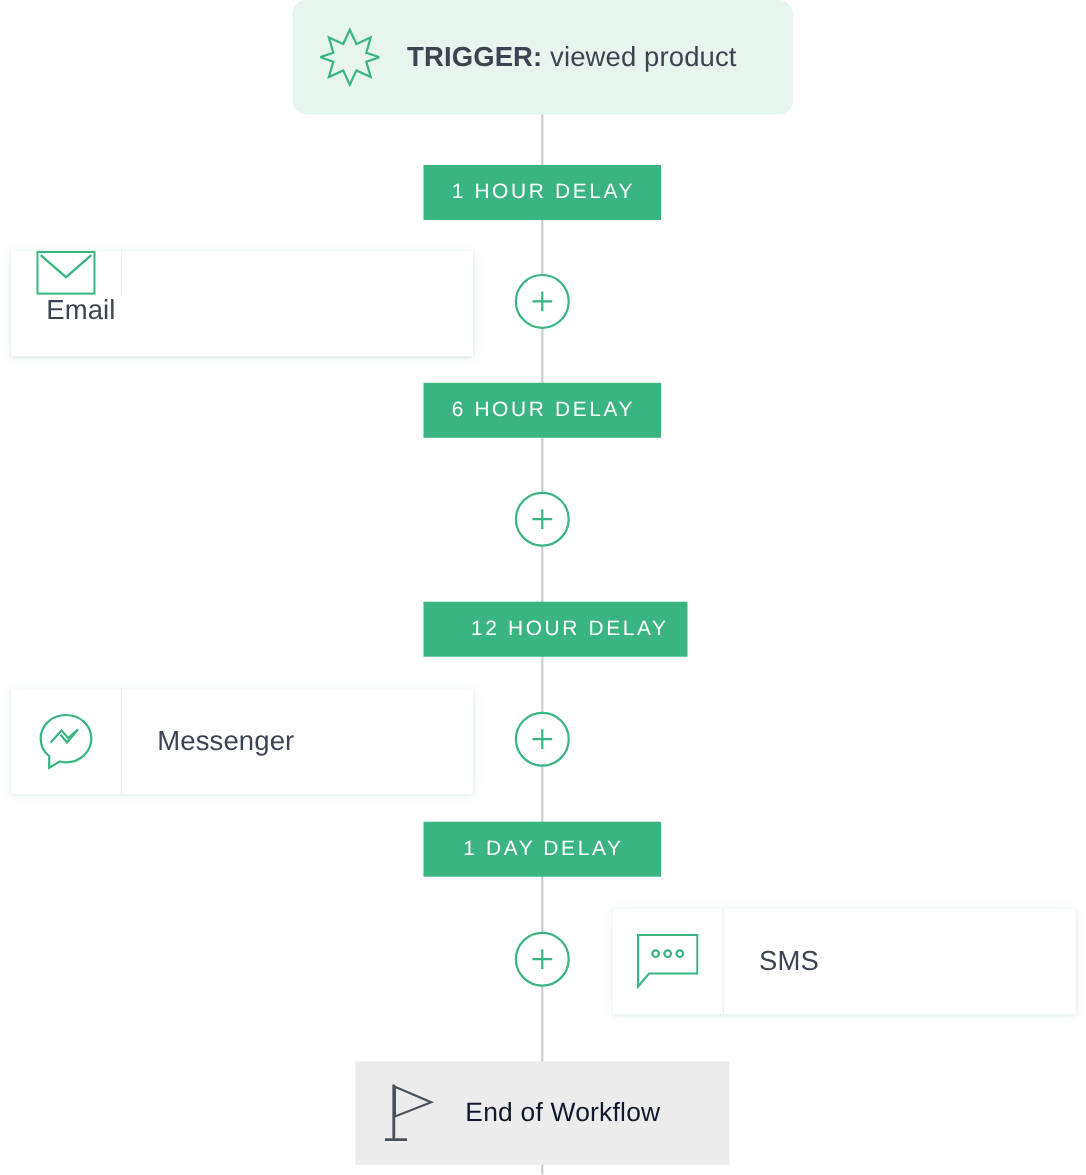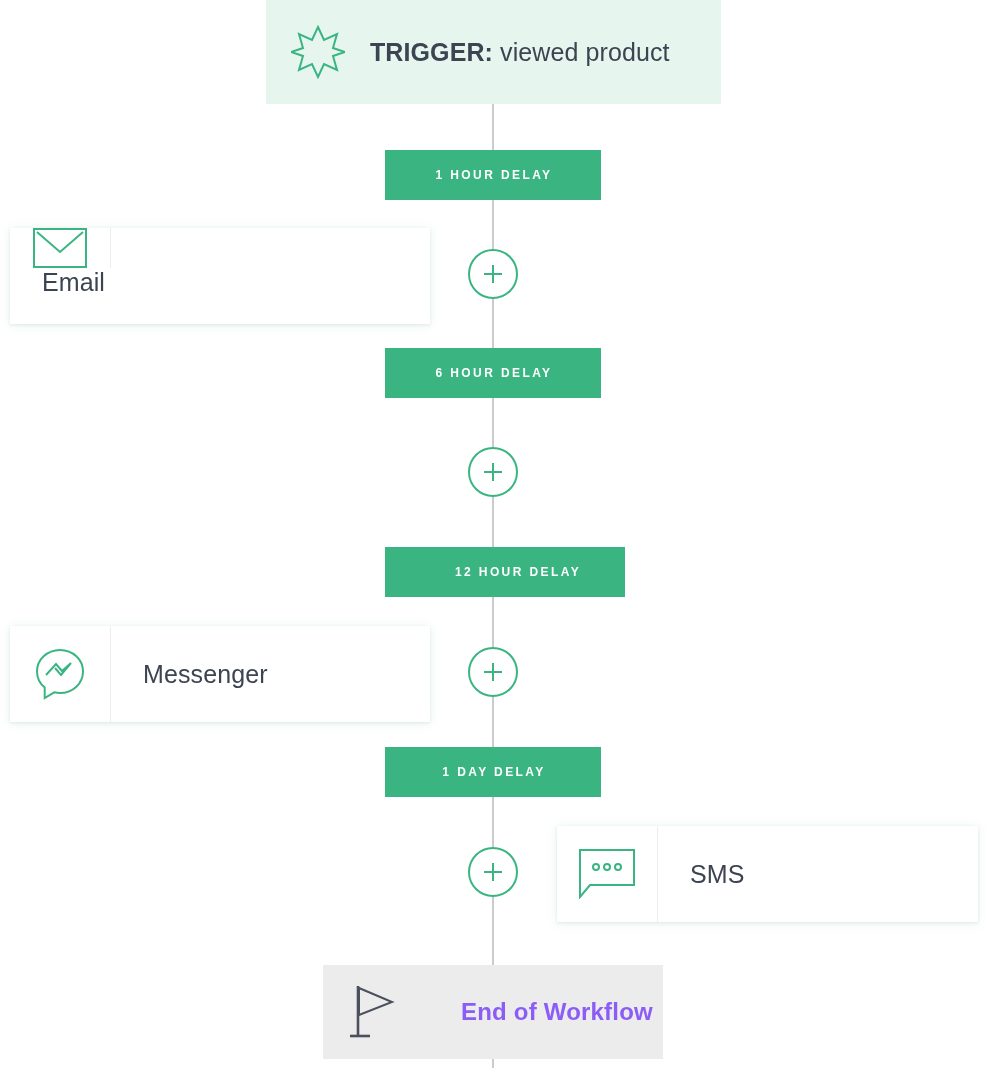--- a/index.html
+++ b/index.html
@@ -35,20 +35,21 @@
   .trigger {
     position: absolute;
     left: 266px;
     top: 0px;
     width: 455px;
     height: 104px;
     background: #e7f5ef;
     display: flex;
     align-items: center;
     z-index: 3;
+    border-radius: 13px;
   }
   .trigger-icon {
     width: 104px;
     height: 104px;
     display: flex;
     align-items: center;
     justify-content: center;
     flex: 0 0 auto;
   }
   .trigger-text {
@@ -68,24 +69,24 @@
     width: 216px;
     height: 50px;
     background: #3ab582;
     display: flex;
     align-items: center;
     justify-content: center;
     z-index: 3;
   }
   .delay span {
     color: #ffffff;
-    font-size: 12px;
+    font-size: 19px;
     letter-spacing: 2.4px;
     text-transform: uppercase;
-    font-weight: 700;
+    font-weight: 400;
     padding-left: 2px;
   }
   .delay-1 { top: 150px; }
   .delay-2 { top: 348px; }
   .delay-3 { top: 547px; padding-left: 24px; }
   .delay-4 { top: 747px; }
 
   
   .card {
     position: absolute;
@@ -165,25 +166,24 @@
   }
   .end-icon {
     width: 100px;
     flex: 0 0 auto;
     display: flex;
     align-items: center;
     justify-content: center;
   }
   .end-label {
     font-size: 24px;
-    font-weight: 700;
-    color: #8b5cf6;
+    font-weight: 400;
+    color: #0f172a;
     letter-spacing: 0.2px;
     white-space: nowrap;
-    margin-left: 38px;
   }
 </style>
 </head>
 <body>
 
 <div id="workflow">
 
   <div class="spine"></div>
 
   <div class="trigger">

